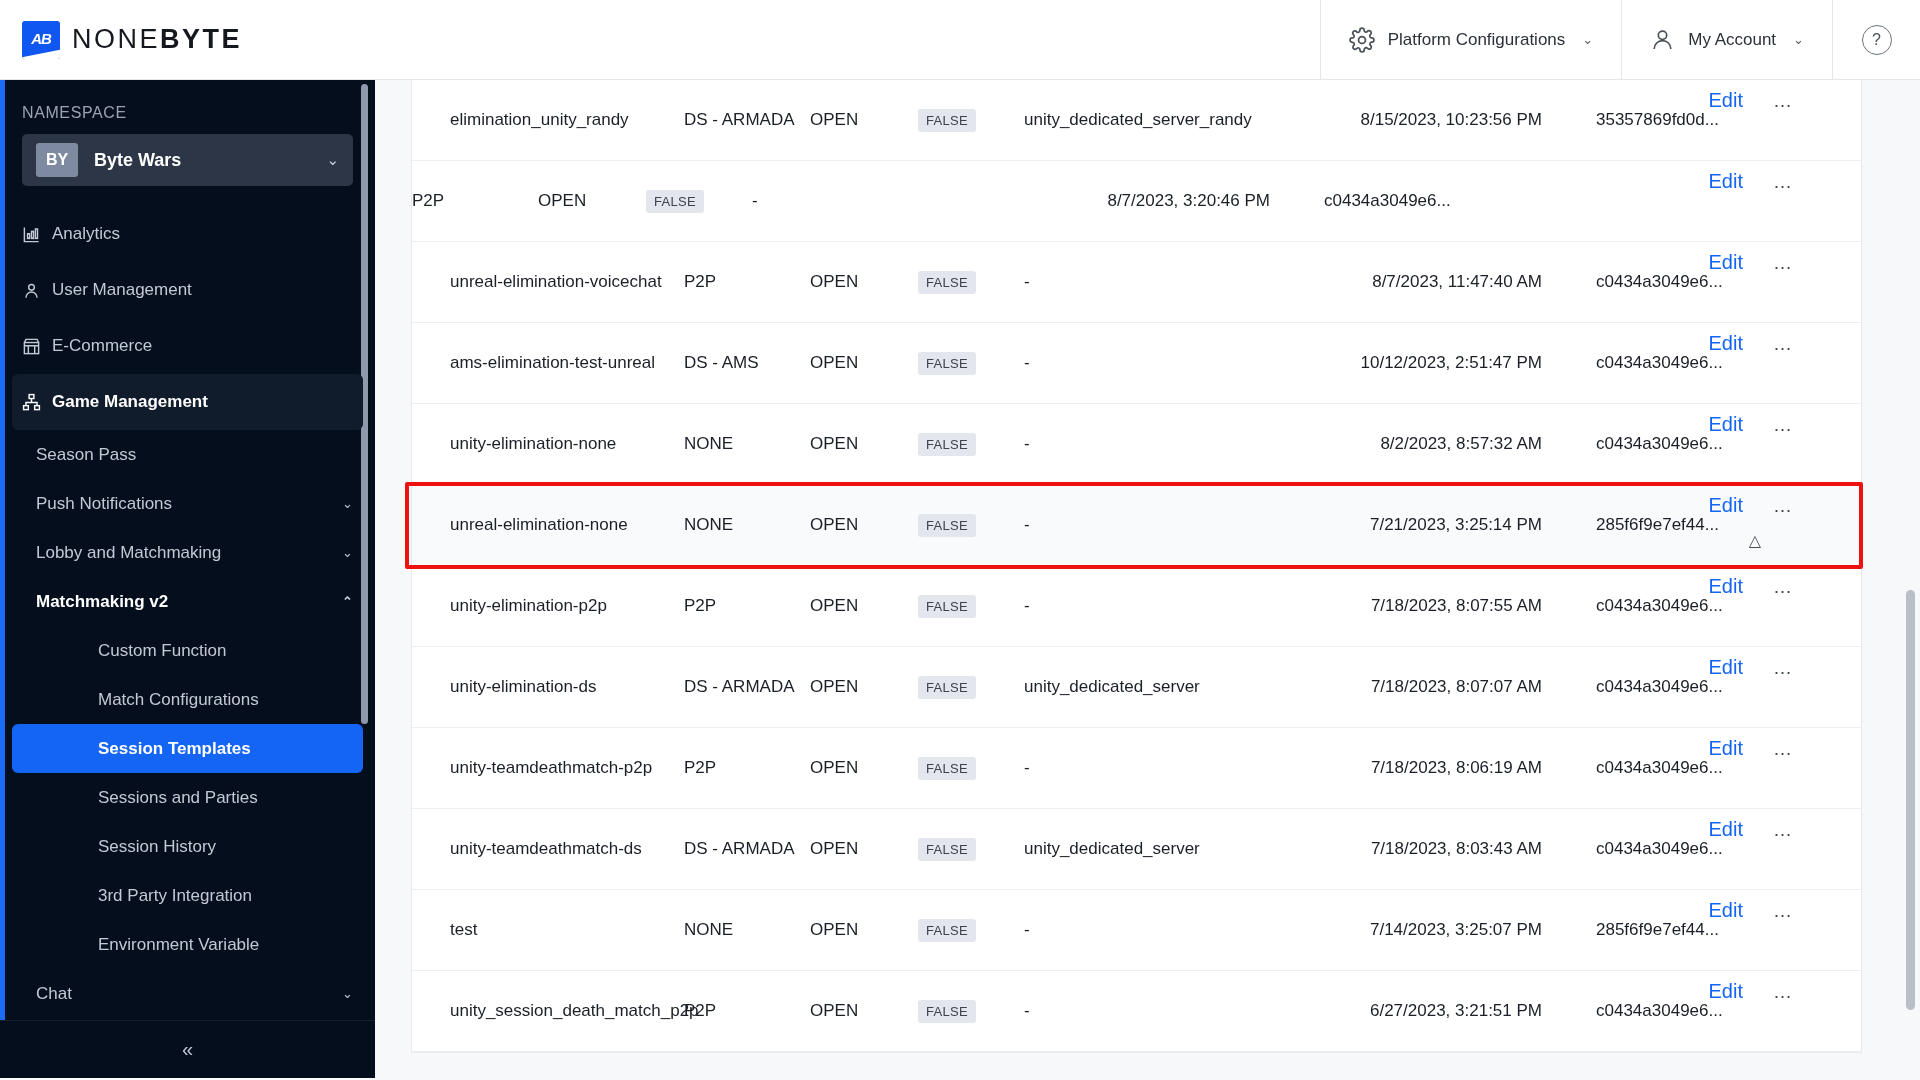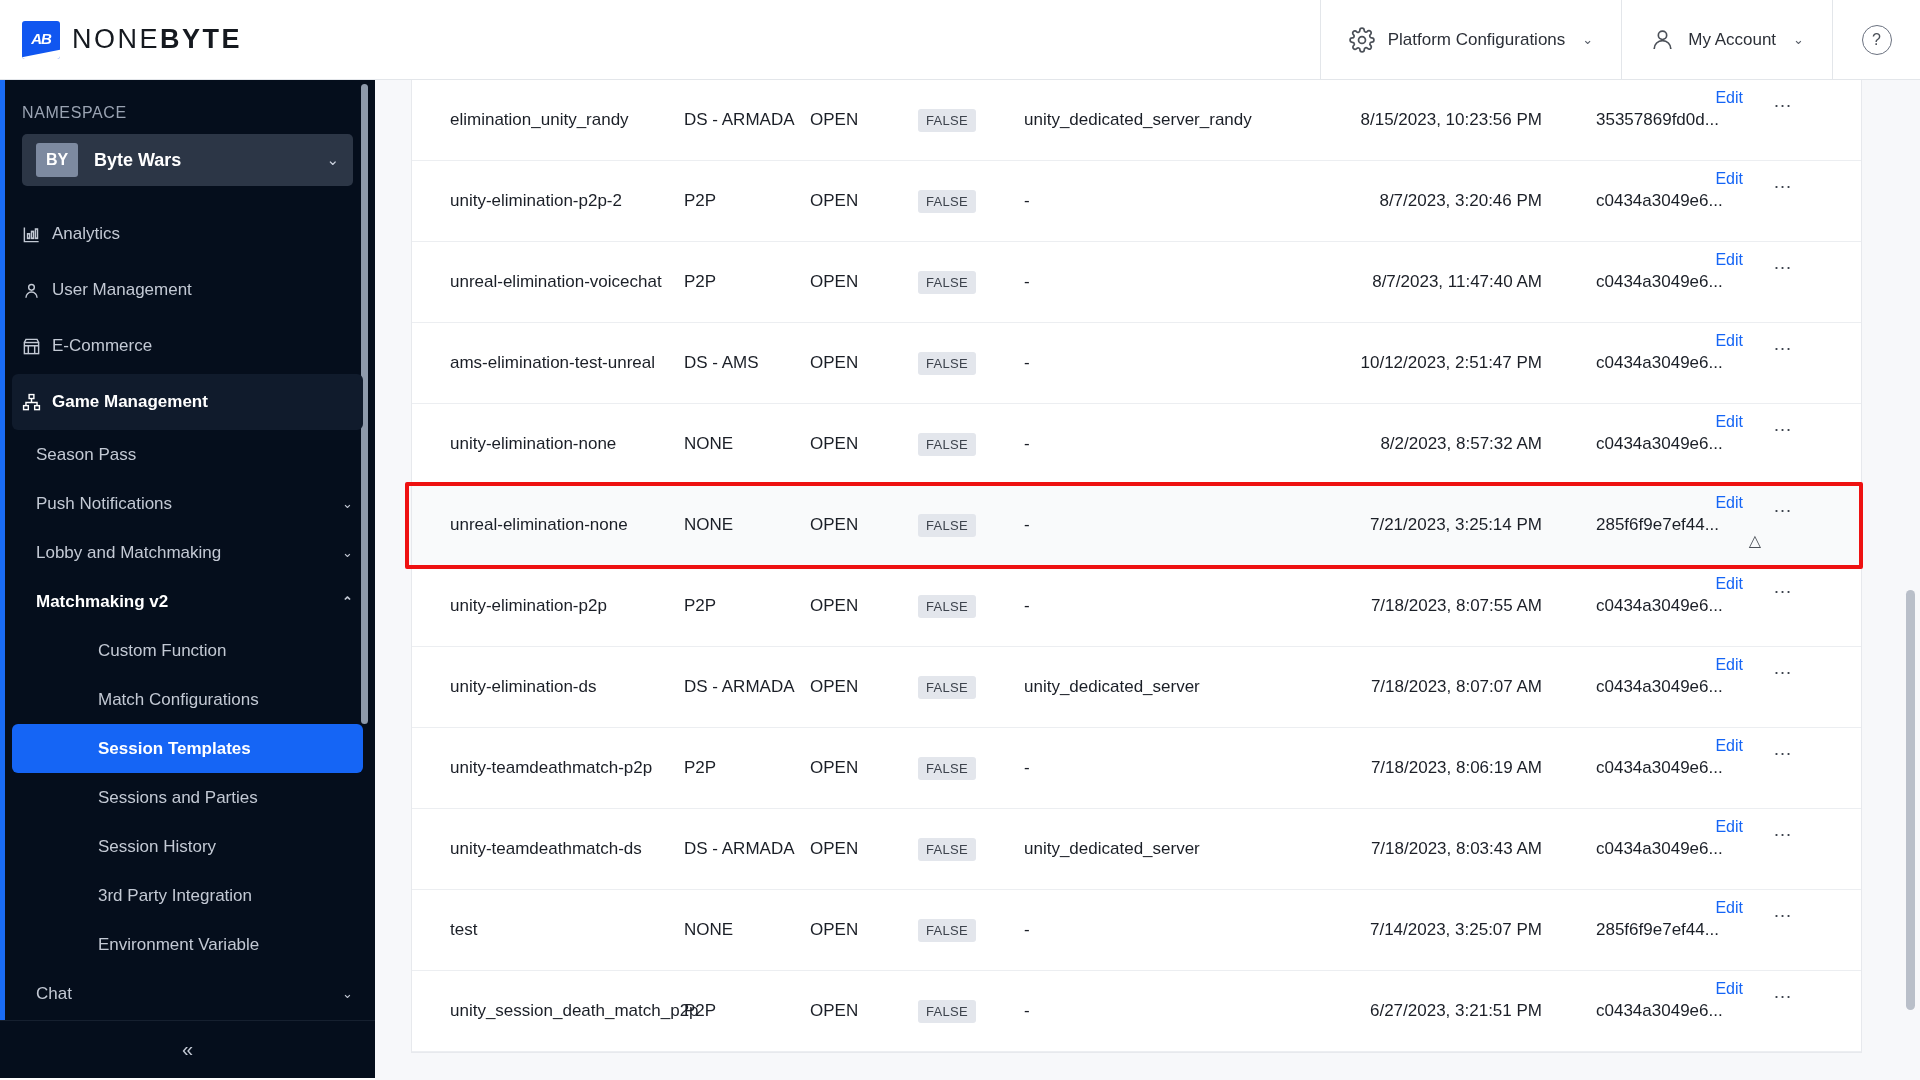--- a/index.html
+++ b/index.html
@@ -160,21 +160,21 @@
   .c-date   { width: 246px; text-align: right; padding-right: 6px; white-space: nowrap; }
   .c-id     { width: 168px; padding-left: 48px; white-space: nowrap; }
   .c-act    { flex: 1; position: relative; }
 
   .flag-pill {
     display: inline-block; background: #e3e6ec; color: #3d434d;
     font-size: 13px; padding: 4px 8px; border-radius: 3px; letter-spacing: .3px;
   }
   .edit-link {
     position: absolute; right: 118px; top: -19px;
-    color: #1565f5; font-size: 16px; cursor: pointer;
+    color: #1565f5; font-size: 20px; cursor: pointer;
   }
   .dots {
     position: absolute; right: 68px; top: -18px;
     color: #3d434d; font-size: 19px; letter-spacing: 1px; cursor: pointer;
   }
   .row-chev {
     position: absolute; right: 100px; top: 18px;
     color: #4b5058; font-size: 16px; cursor: pointer;
   }
 
@@ -347,21 +347,20 @@
       <div class="c c-server">unity_dedicated_server_randy</div>
       <div class="c c-date">8/15/2023, 10:23:56 PM</div>
       <div class="c c-id">35357869fd0d...</div>
       <div class="c c-act">
         <span class="edit-link">Edit</span>
         <span class="dots">…</span>
       </div>
     </div>
 
     <div class="row">
-      <div class="c c-name">unity-elimination-p2p-2</div>
       <div class="c c-type">P2P</div>
       <div class="c c-join">OPEN</div>
       <div class="c c-flag"><span class="flag-pill">FALSE</span></div>
       <div class="c c-server">-</div>
       <div class="c c-date">8/7/2023, 3:20:46 PM</div>
       <div class="c c-id">c0434a3049e6...</div>
       <div class="c c-act">
         <span class="edit-link">Edit</span>
         <span class="dots">…</span>
       </div>

